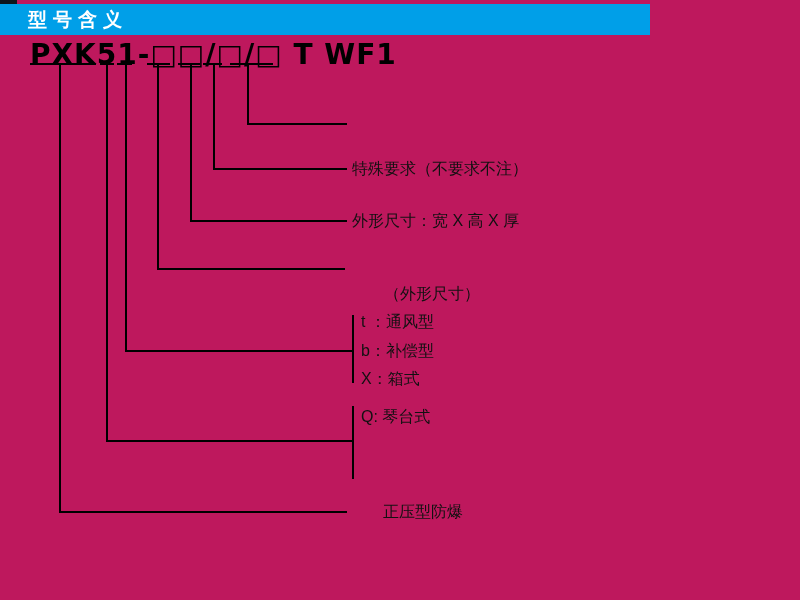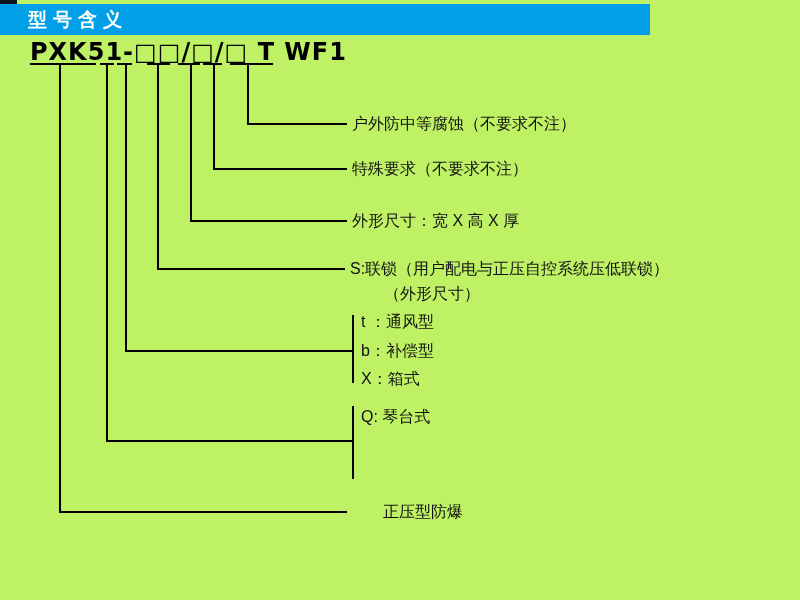--- a/index.html
+++ b/index.html
@@ -1,30 +1,30 @@
 <!DOCTYPE html>
 <html><head>
 <meta charset="utf-8">
 <style>
   html,body{margin:0;padding:0;background:#ffffff;}
   .stage{
-    position:relative;width:800px;height:600px;background:#bef264;overflow:hidden;
+    position:relative;width:800px;height:600px;background:#be185d;overflow:hidden;
     font-family:"Liberation Sans","DejaVu Sans",sans-serif;color:#111;
   }
   
   .hdr-accent-top{position:absolute;left:0;top:0;width:17px;height:10px;background:#0C151D;}
   .hdr-accent-left{position:absolute;left:0;top:0;width:6px;height:22px;background:#0C151D;}
   .hdr-bar{position:absolute;left:0;top:4px;width:650px;height:31px;background:#009FE8;}
   .hdr-title{
     display:inline-block;margin-left:28px;line-height:31px;font-size:19px;font-weight:bold;
     color:#ffffff;letter-spacing:6px;
   }
   
   .code{
-    position:absolute;left:30px;top:38px;font-size:24px;font-weight:bold;color:#000;
+    position:absolute;left:30px;top:38px;font-size:28px;font-weight:bold;color:#000;
     letter-spacing:1px;white-space:nowrap;font-family:"DejaVu Sans","Liberation Sans",sans-serif;
   }
   
   .ln{position:absolute;background:#000;}
   
   .lbl{
     position:absolute;font-size:16px;line-height:20px;color:#111;white-space:nowrap;
   }
 </style>
 </head>
@@ -60,24 +60,22 @@
   <div class="ln" style="left:213px;top:168px;width:134px;height:2px;"></div>
   <div class="ln" style="left:190px;top:220px;width:157px;height:2px;"></div>
   <div class="ln" style="left:157px;top:268px;width:188px;height:2px;"></div>
   <div class="ln" style="left:125px;top:350px;width:228px;height:2px;"></div>
   <div class="ln" style="left:106px;top:440px;width:247px;height:2px;"></div>
   <div class="ln" style="left:59px;top:511px;width:288px;height:2px;"></div>
 
   <div class="ln" style="left:352px;top:315px;width:2px;height:68px;"></div>
   <div class="ln" style="left:352px;top:406px;width:2px;height:73px;"></div>
 
-  <div class="lbl" style="left:352px;top:114px;">户外防中等腐蚀（不要求不注）</div>
   <div class="lbl" style="left:352px;top:211px;">外形尺寸：宽 X 高 X 厚</div>
   <div class="lbl" style="left:352px;top:159px;">特殊要求（不要求不注）</div>
-  <div class="lbl" style="left:350px;top:259px;">S:联锁（用户配电与正压自控系统压低联锁）</div>
   <div class="lbl" style="left:384px;top:284px;">（外形尺寸）</div>
 
   <div class="lbl" style="left:361px;top:312px;">t ：通风型</div>
   <div class="lbl" style="left:361px;top:341px;">b：补偿型</div>
   <div class="lbl" style="left:361px;top:369px;">X：箱式</div>
 
   <div class="lbl" style="left:361px;top:407px;">Q: 琴台式</div>
 
   <div class="lbl" style="left:355px;top:502px;margin-left:28px;">正压型防爆</div>
 

